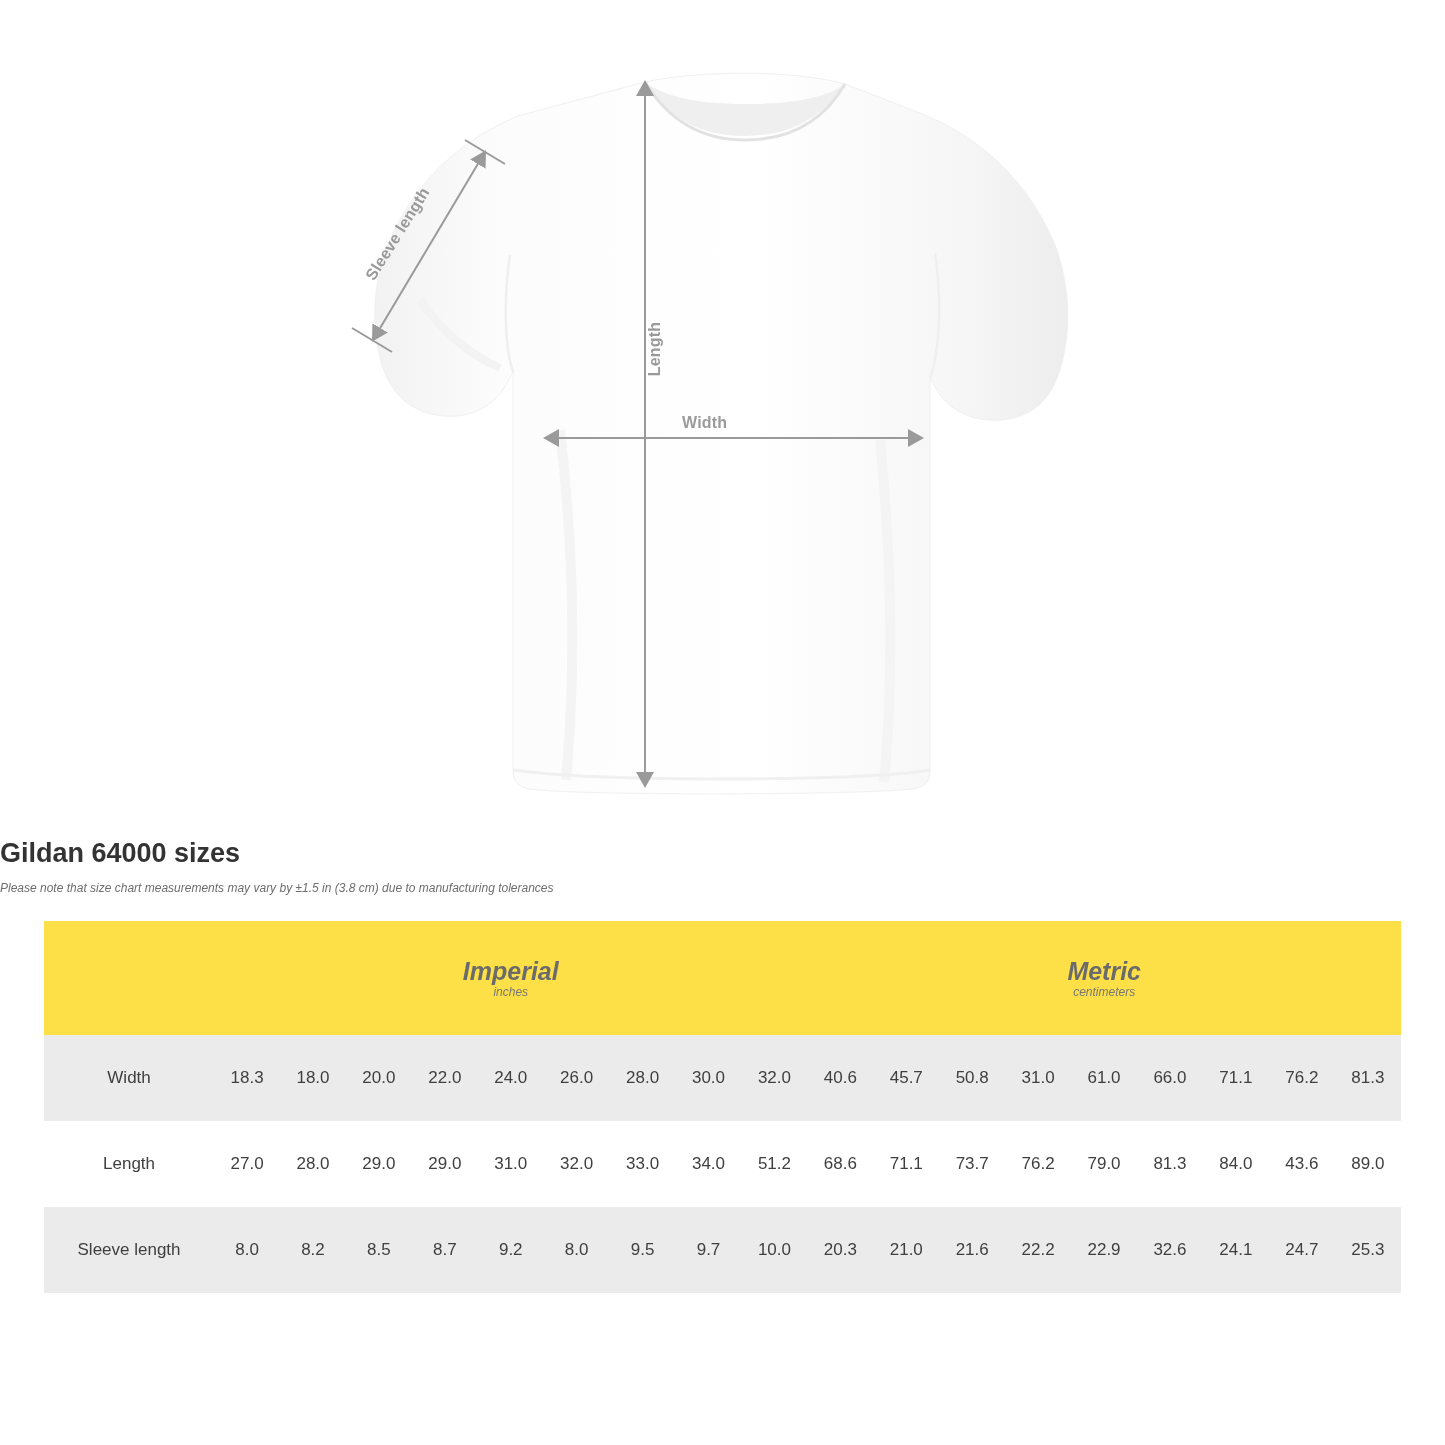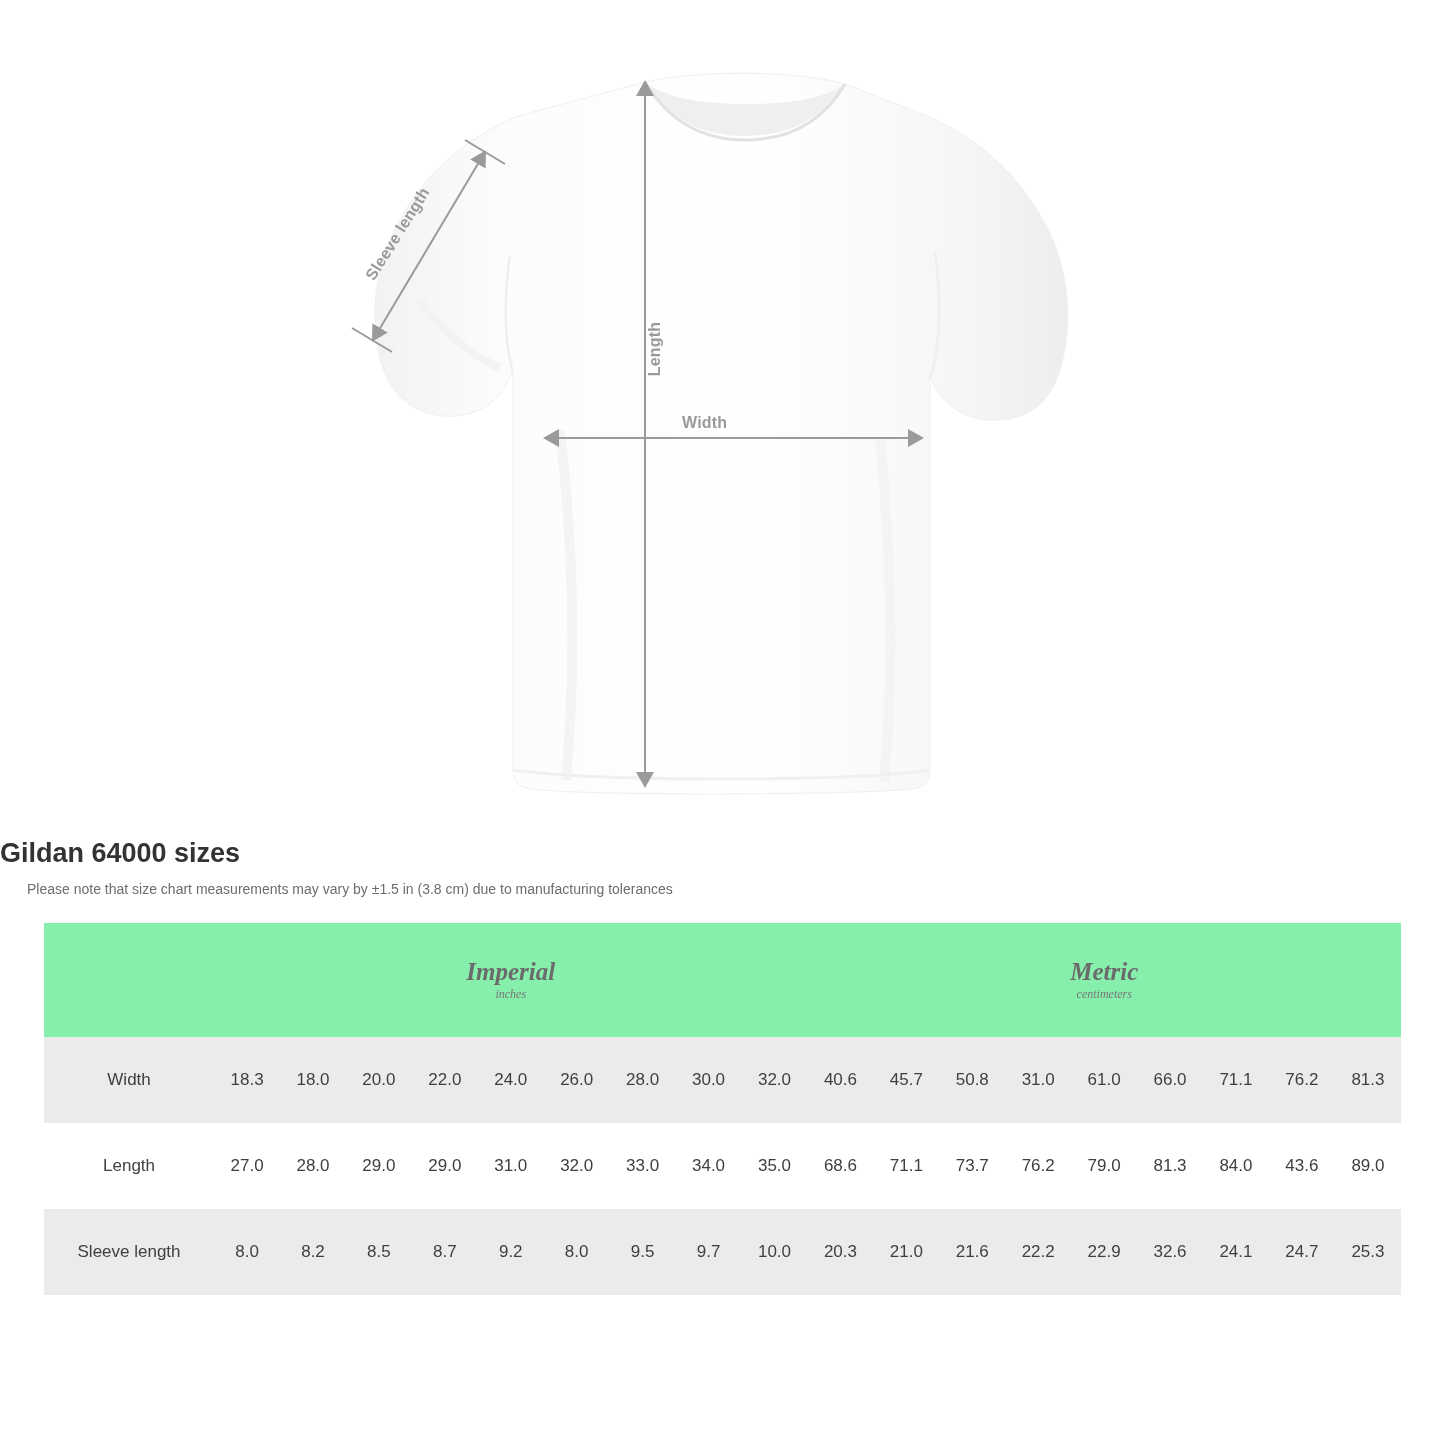--- a/index.html
+++ b/index.html
@@ -55,48 +55,47 @@
   .title-block {
     margin-top: 18px;
   }
   .chart-title {
     font-size: 27px;
     font-weight: bold;
     color: #333333;
     margin: 0 0 12px 0;
   }
   .chart-note {
-    font-size: 14px;
+    font-size: 12px;
+    font-style: italic;
     color: #6d6d6d;
     margin: 0;
-    padding-left: 27px;
   }
 
   
   .table-wrap {
     margin: 26px 44px 0 44px;
   }
   table.size-table {
     border-collapse: collapse;
     width: 1357px;
     table-layout: fixed;
   }
   table.size-table td, table.size-table th {
     border: none;
     text-align: center;
     font-size: 17px;
     color: #3f3f3f;
     font-weight: normal;
   }
 
   .unit-row td {
-    background: #86efac;
+    background: #fde047;
     height: 112px;
     vertical-align: middle;
-    font-family: Liberation Serif, serif;
   }
   .unit-main {
     font-size: 25px;
     font-style: italic;
     font-weight: bold;
     color: #6b6b6b;
     display: block;
     line-height: 1.15;
   }
   .unit-sub {
@@ -268,21 +267,21 @@
         <tr class="data-row plain">
           <td class="rowlabel">Length</td>
           <td>27.0</td>
           <td>28.0</td>
           <td>29.0</td>
           <td>29.0</td>
           <td>31.0</td>
           <td>32.0</td>
           <td>33.0</td>
           <td>34.0</td>
-          <td>35.0</td>
+          <td>51.2</td>
           <td>68.6</td>
           <td>71.1</td>
           <td>73.7</td>
           <td>76.2</td>
           <td>79.0</td>
           <td>81.3</td>
           <td>84.0</td>
           <td>43.6</td>
           <td>89.0</td>
         </tr>

